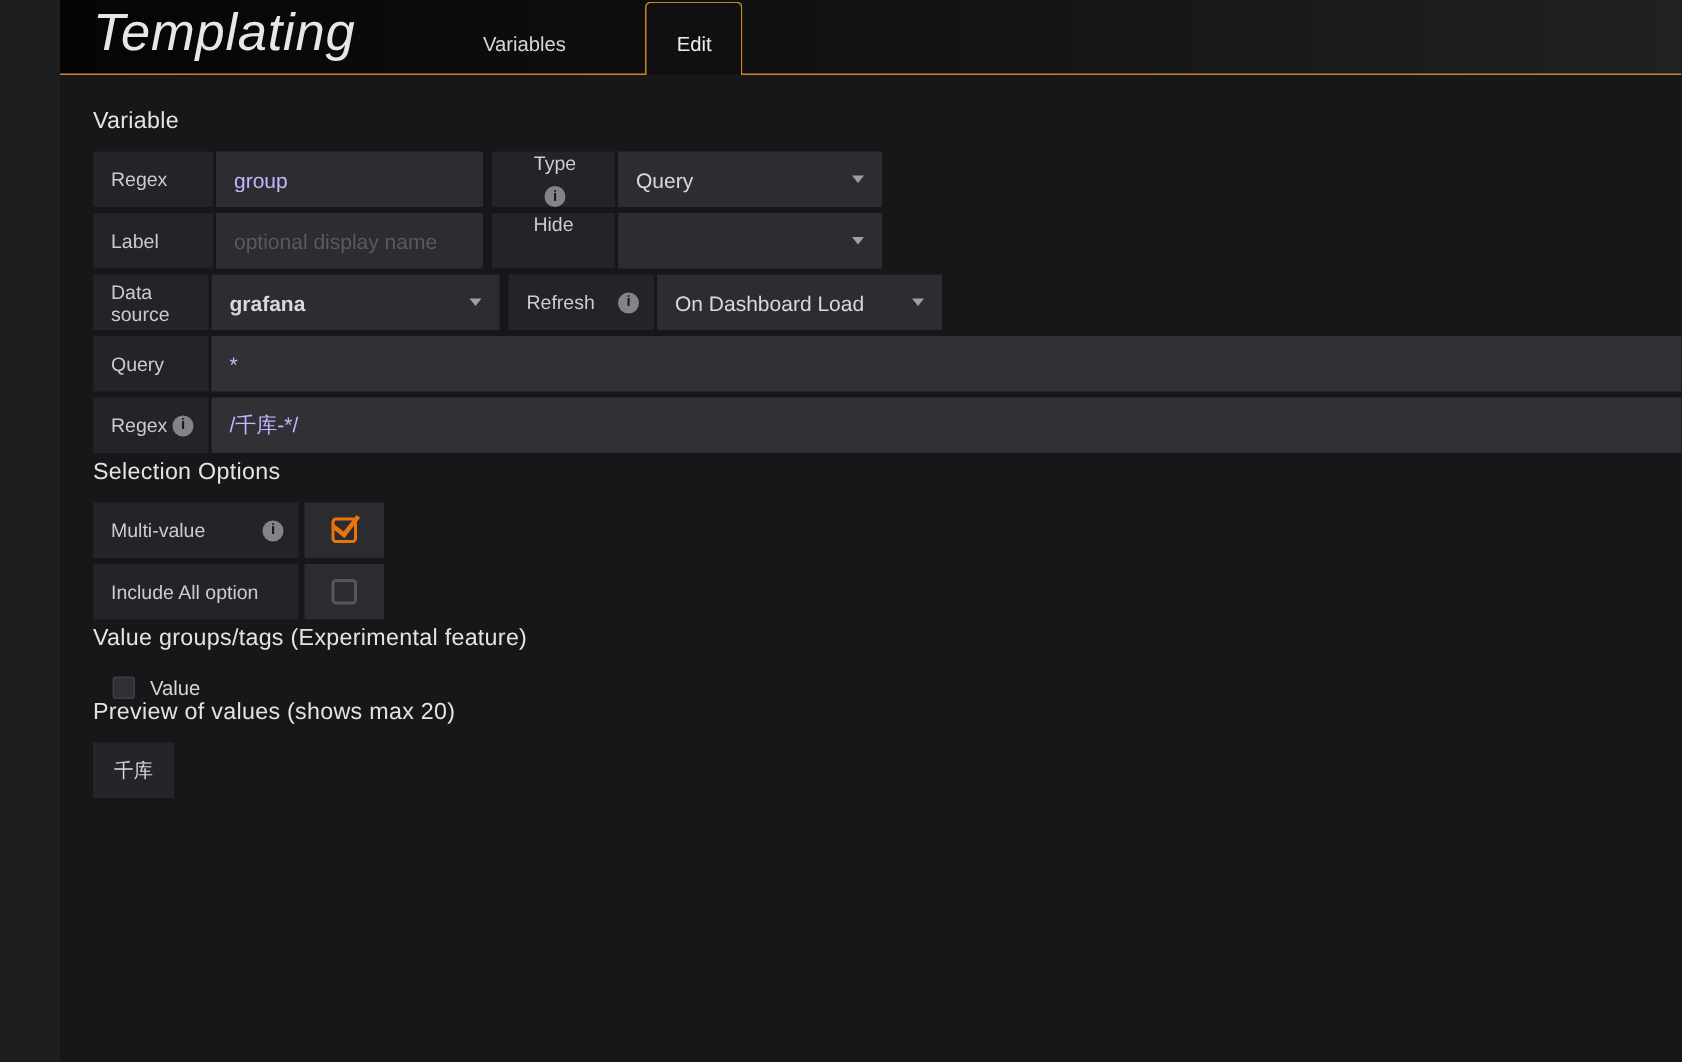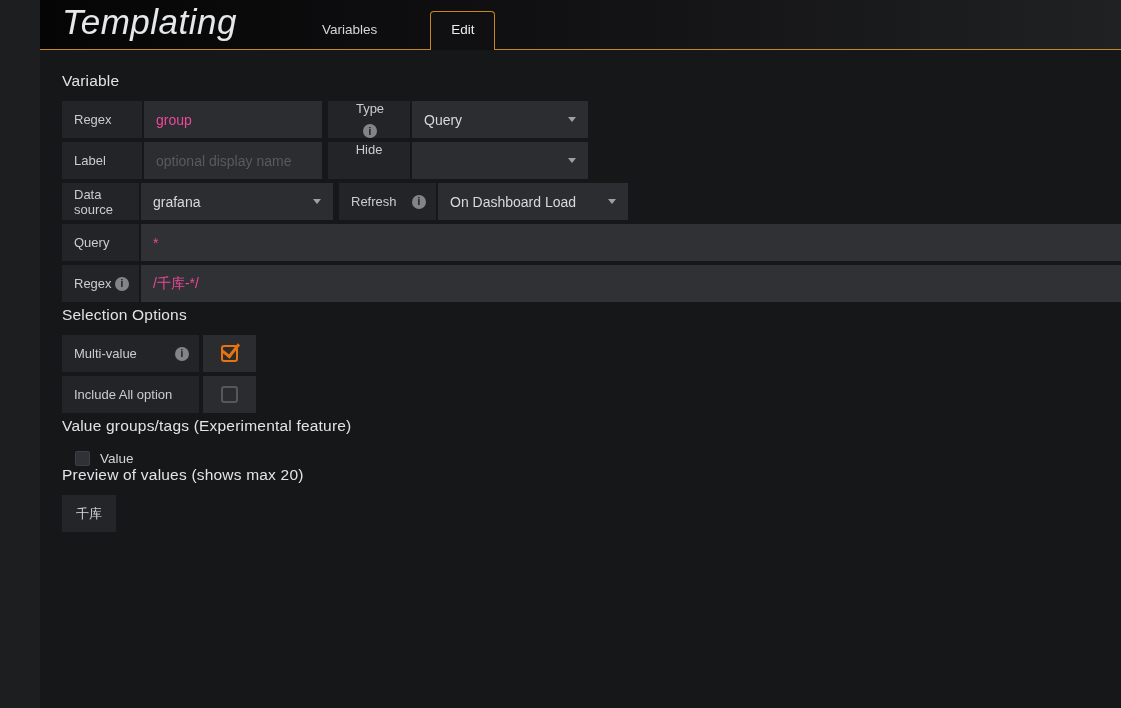--- a/index.html
+++ b/index.html
@@ -28,59 +28,59 @@
     margin:0 64px 7px 0; letter-spacing:0.5px;
   }
   .tabs { display:flex; align-items:flex-end; height:100%;gap:32px; }
   .tab {
     padding:10px 21px 12px 21px; font-size:13.5px; color:#d5d6d8; cursor:pointer;
   }
   .tab.active {
     background:#101012;
     border:1px solid var(--accent); border-bottom:none;
     border-radius:4px 4px 0 0;
-    margin-bottom:-1px; padding:10px 20px 13px 20px; color:#eceded;
+    margin-bottom:-1px; padding:20px 20px 13px 20px; color:#eceded;
   }
 
   .content { padding:22px 0 0 22px; }
 
   h2.section {
     margin:0 0 11px 0; font-size:15.5px; font-weight:500; color:#e2e3e5; letter-spacing:0.2px;
   }
   .section-gap { margin-top:38px; }
   .preview-gap { margin-top:44px; }
 
   .row { display:flex; align-items:stretch; margin-bottom:4px; }
   .fl {
     background:#222428; color:#cbccce; font-size:13px;
     height:37px; display:flex; align-items:center; padding:0 12px;
     flex:none;
   }
   .fl.has-info { justify-content:space-between; padding-right:10px; }
   .fi {
-    background:#2b2d31; border:none; outline:none; color:#ec4899;
+    background:#2b2d31; border:none; outline:none; color:#c4b5fd;
     font-family:"Liberation Sans", sans-serif; font-size:14px;
     height:37px; padding:0 12px; margin-left:2px; flex:none;
   }
   .fi::placeholder { color:#595a5e; opacity:1; }
   .fi.long { flex:1 1 auto; background:#2f3135; margin-left:2px; }
   .fsel {
     background:#2b2d31; color:#d8d9da; font-size:14px;
     height:37px; display:flex; align-items:center; justify-content:space-between;
     padding:0 12px; margin-left:2px; cursor:pointer; flex:none;
   }
   .caret {
     width:0; height:0;
     border-left:4px solid transparent; border-right:4px solid transparent;
     border-top:5px solid #9fa0a3; margin-left:10px;
   }
   .gap { margin-left:6px; }
 
   .w80{width:80px;} .w178{width:178px;} .w82{width:82px;flex-direction:column;} .w176{width:176px;}
-  .w95{width:77px;} .w192{width:192px;} .w97{width:97px;} .w190{width:190px;}
+  .w95{width:77px;} .w192{width:192px;font-weight:bold;} .w97{width:97px;} .w190{width:190px;}
   .w137{width:137px;}
 
   .info {
     width:14px; height:14px; border-radius:50%; background:#83848a;
     color:#17181a; font-size:10px; font-weight:bold;
     display:inline-flex; align-items:center; justify-content:center;
     flex:none;
   }
 
   .cbcell {

